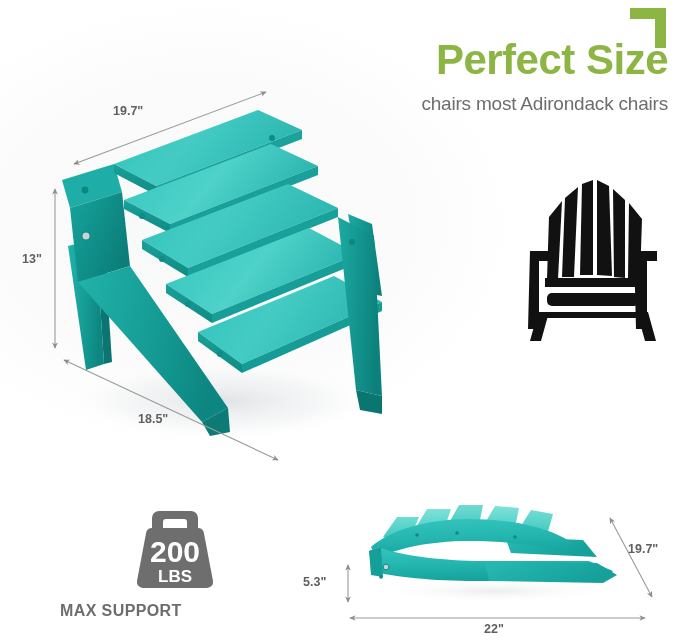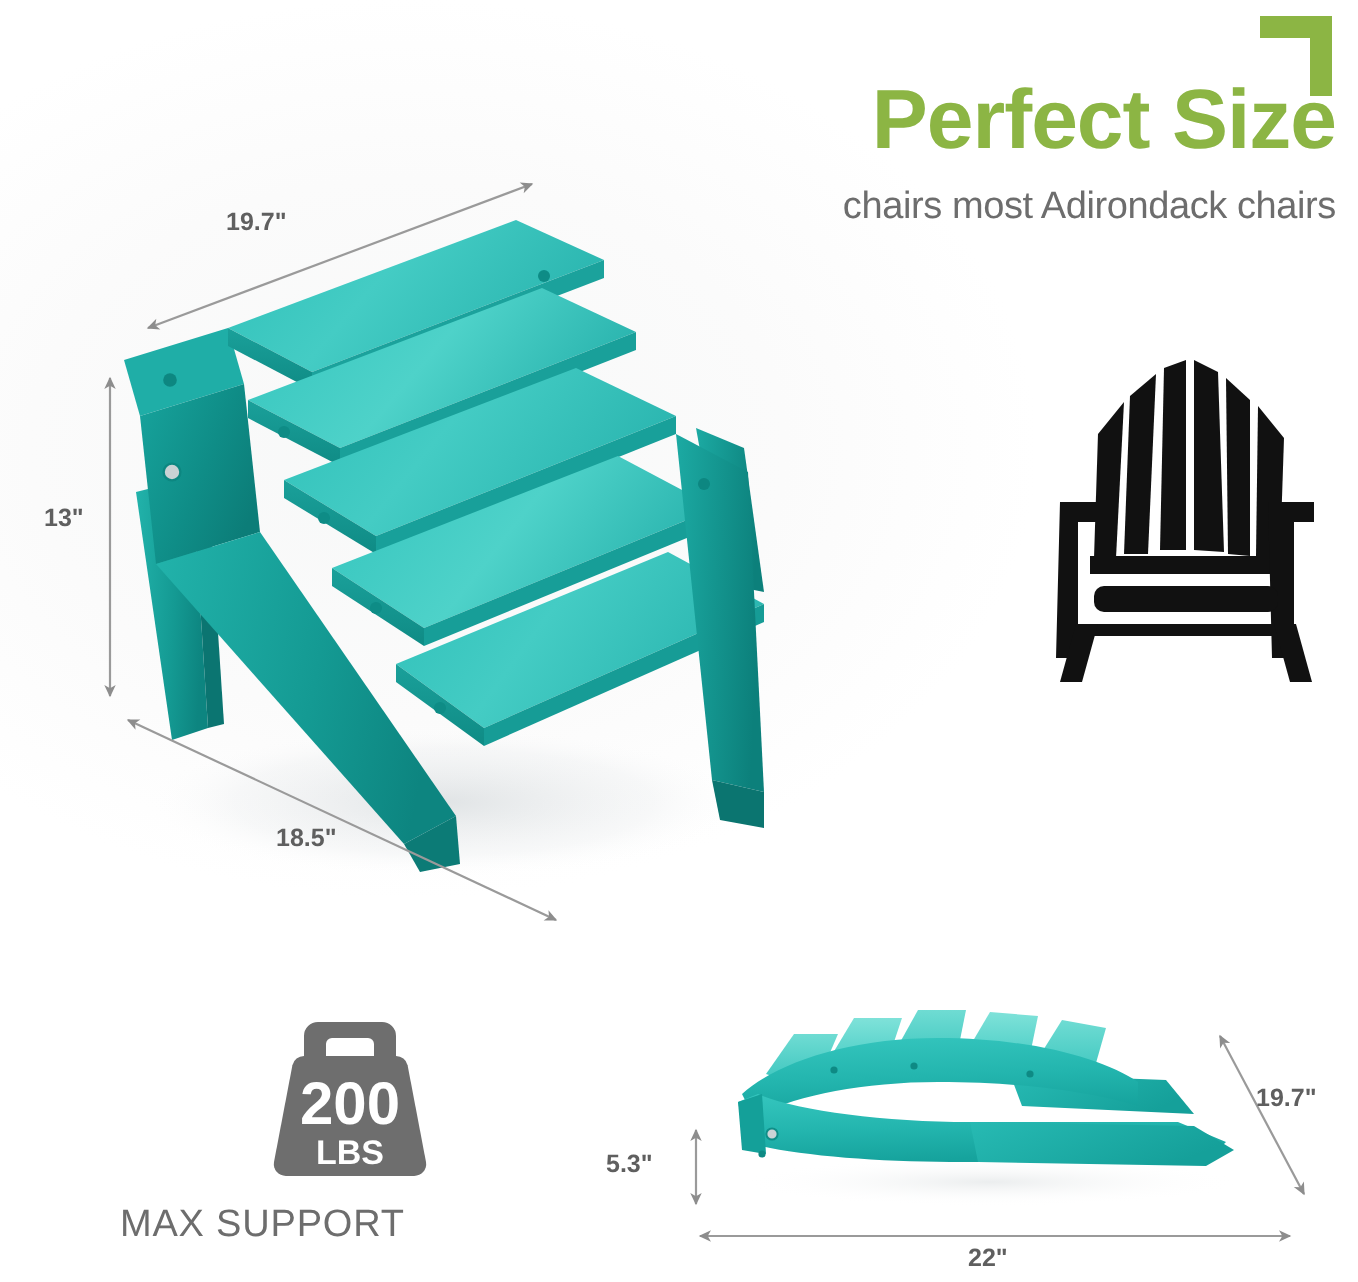--- a/index.html
+++ b/index.html
@@ -114,24 +114,24 @@
     text-align: left;
   }
   .weight-badge .icon-wrap {
     width: 100px;
     height: 90px;
     margin: 0 auto;
     position: relative;
   }
   .weight-badge .max-support {
     margin-top: 9px;
-    font-size: 19px;
+    font-size: 16px;
     color: #6d6d6d;
     letter-spacing: 0.4px;
-    font-weight: normal;
+    font-weight: bold;
   }
 
   
   .folded-ottoman {
     position: absolute;
     top: 495px;
     left: 345px;
     width: 290px;
     height: 120px;
   }

